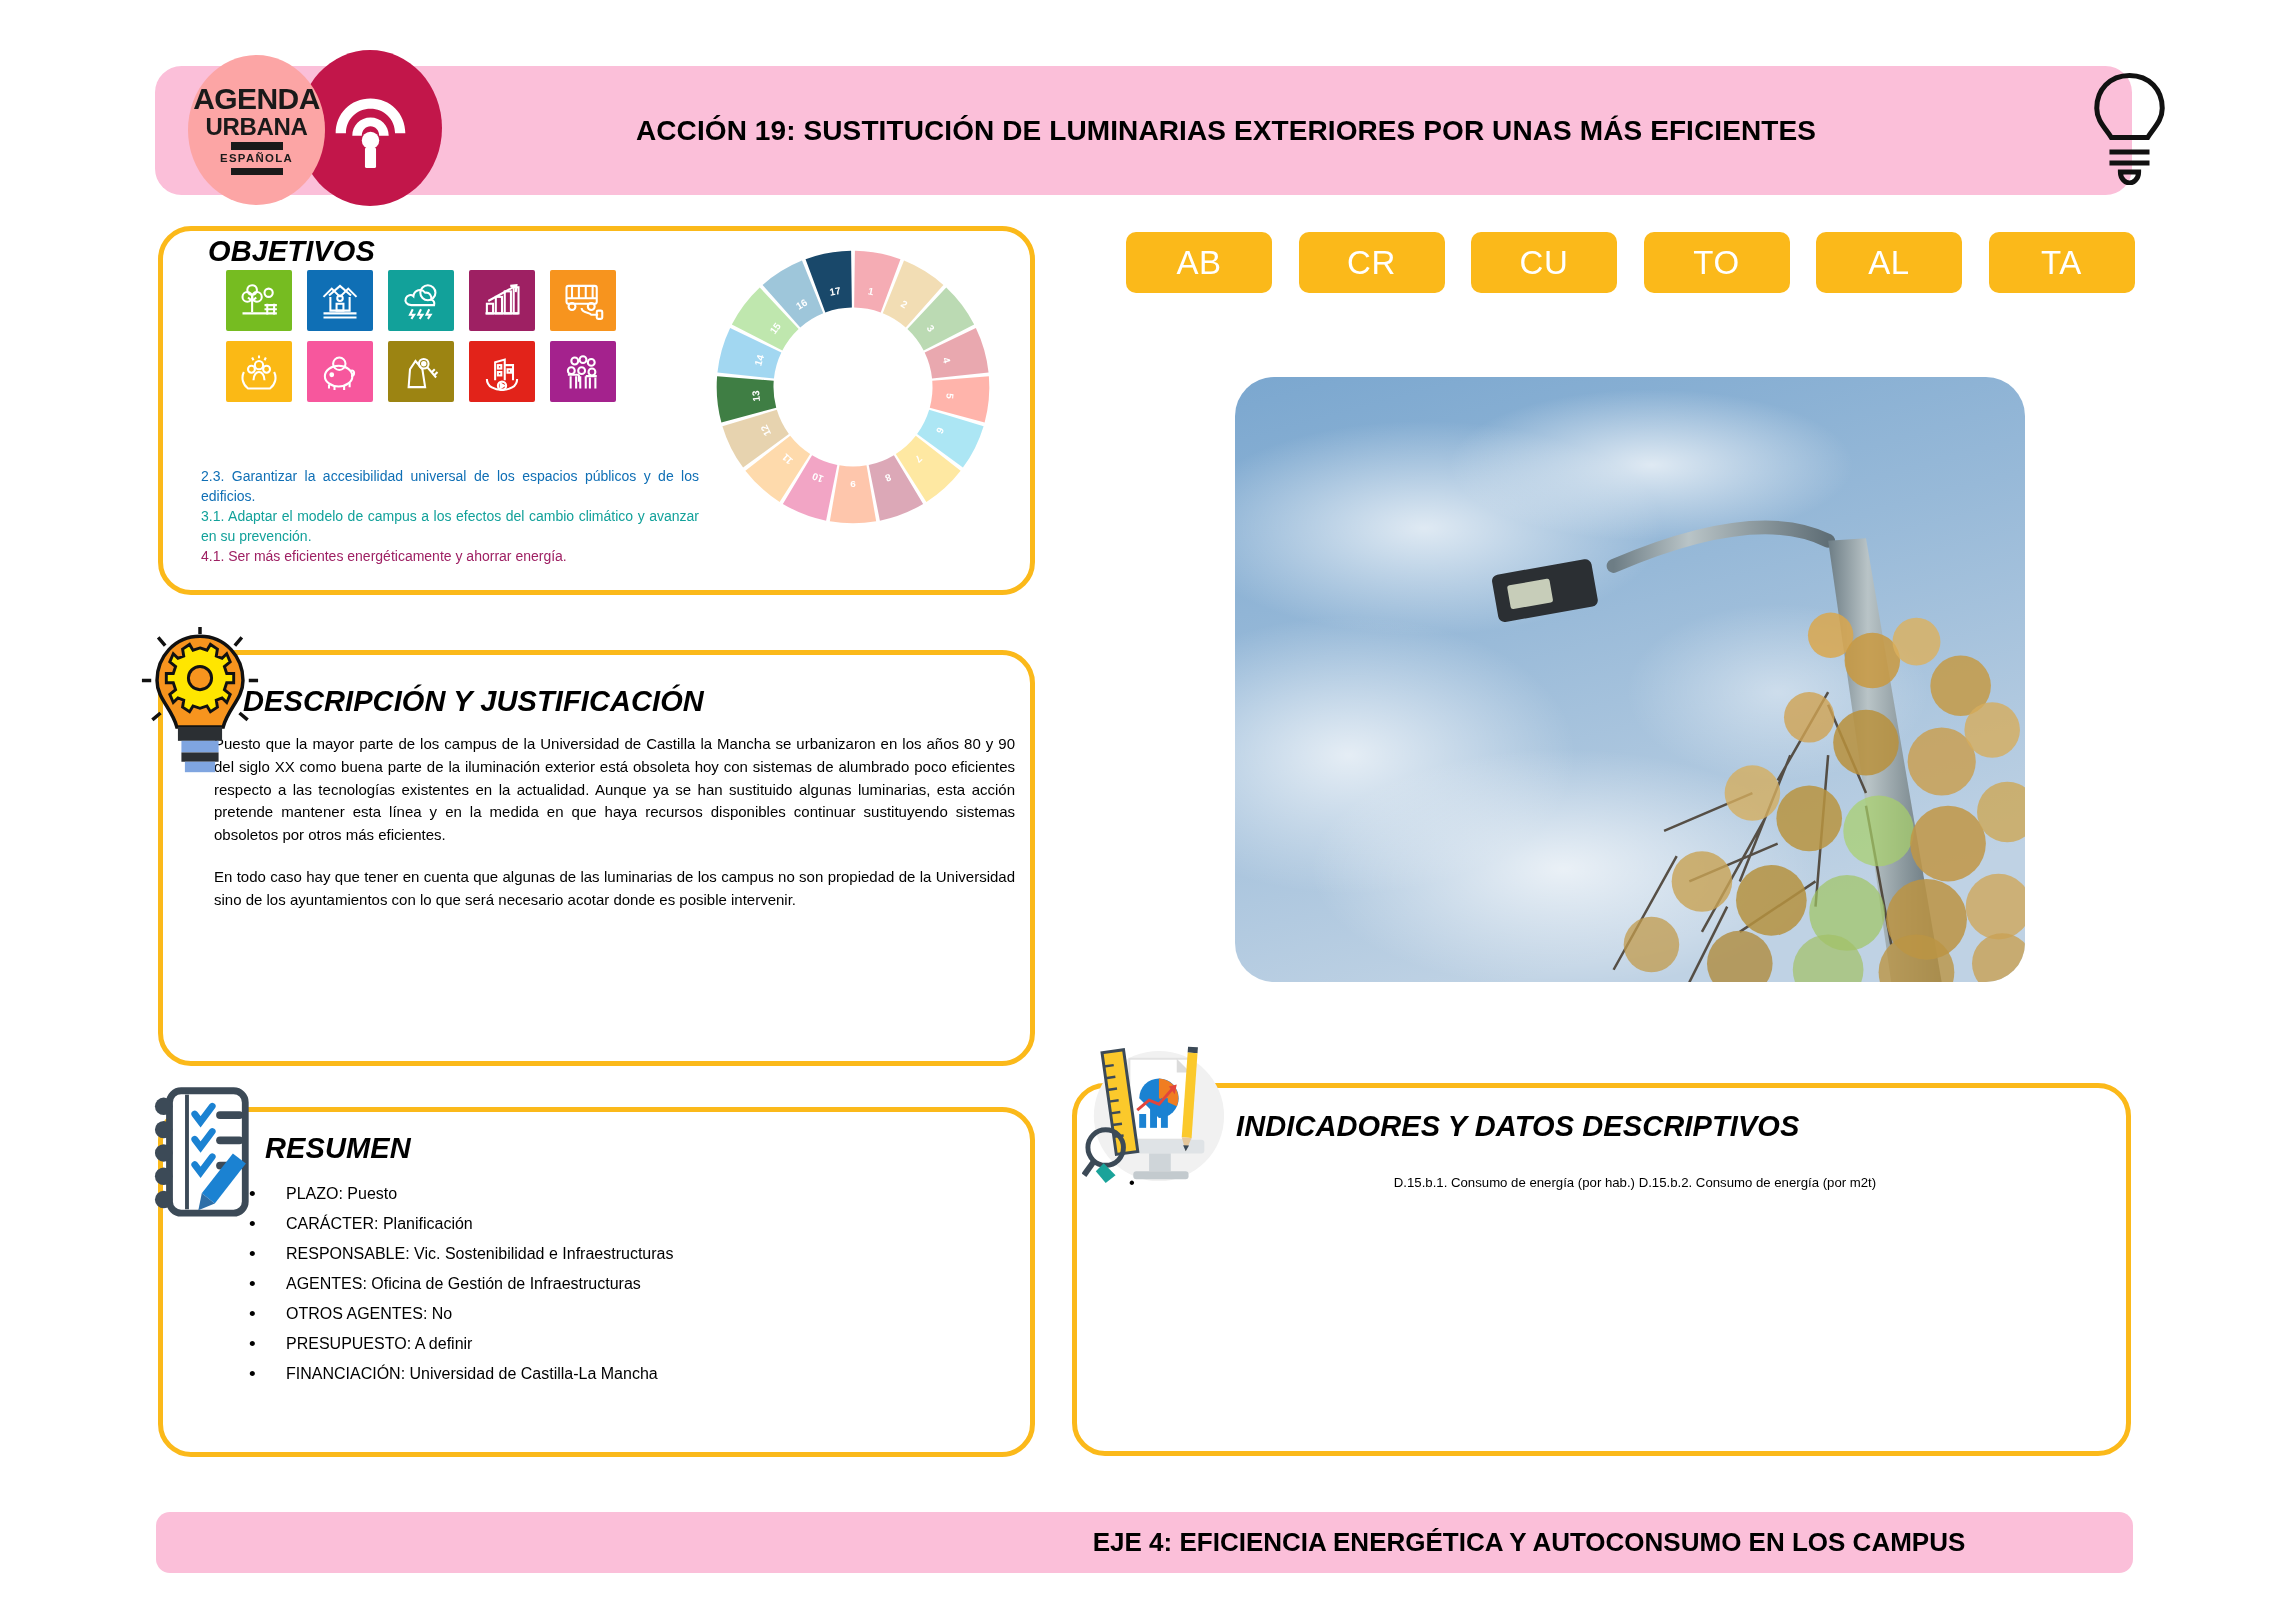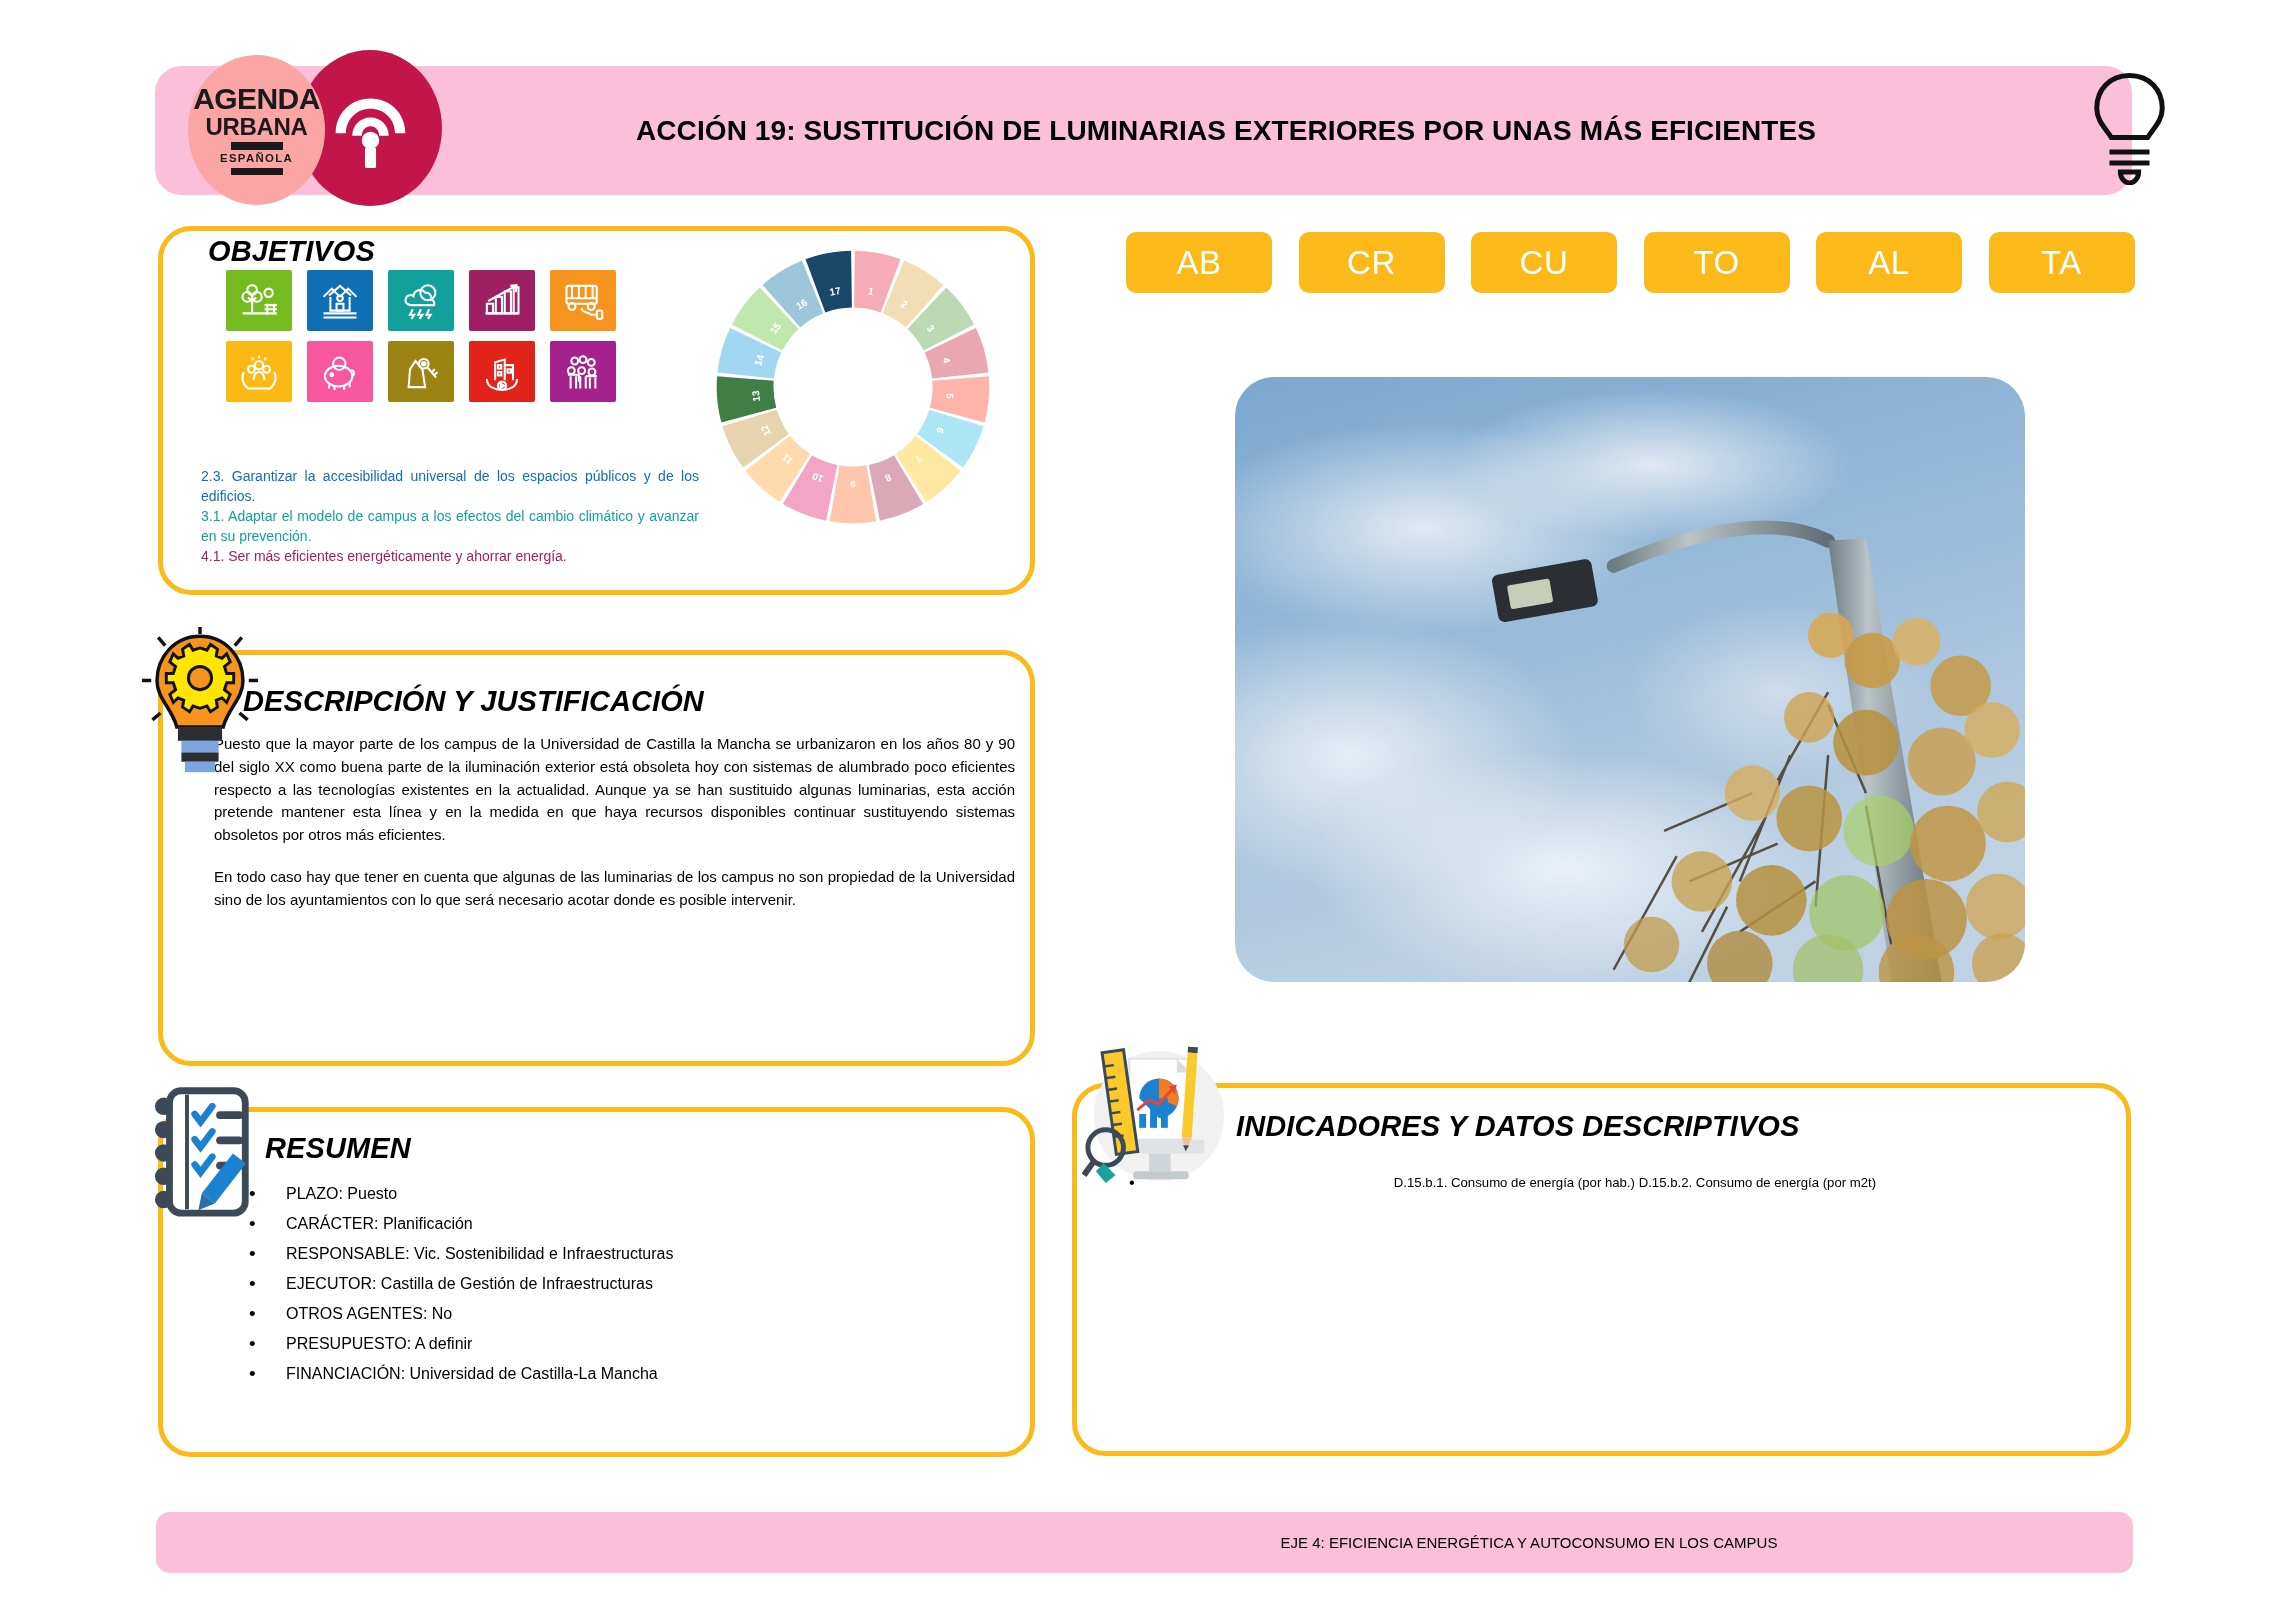--- a/index.html
+++ b/index.html
@@ -126,21 +126,21 @@
   .ind-list li::before { content: "\2022"; position: absolute; left: 0; top: -2.5px; font-size: 16.4px; }
 
   
   .footer-bar {
     position: absolute; left: 156px; top: 1512px;
     width: 1977px; height: 61px; background: #fbbfd9; border-radius: 14px;
   }
   .footer-text {
     position: absolute; left: 156px; top: 1512px; width: 1977px; height: 61px;
     display: flex; align-items: center; justify-content: center;
-    font-size: 15px; font-weight: normal; color: #000; padding-left: 769px;
+    font-size: 26px; font-weight: bold; color: #000; padding-left: 769px;
   }
 </style>
 </head>
 <body>
 
 <div id="page">
 
   <div class="header-bar"></div>
 
   <div class="logo-agenda">
@@ -445,21 +445,21 @@
     <g transform="rotate(38 70 105)">
       <rect x="62" y="70" width="17" height="52" fill="#1b82d2"></rect>
       <polygon points="62,122 79,122 70,138" fill="#2e6fa8"></polygon>
     </g>
   </svg>
   <div class="card-title t-resumen">RESUMEN</div>
   <ul class="res-list">
     <li>PLAZO: Puesto</li>
     <li>CARÁCTER: Planificación</li>
     <li>RESPONSABLE: Vic. Sostenibilidad e Infraestructuras</li>
-    <li>EJECUTOR: Castilla de Gestión de Infraestructuras</li>
+    <li>AGENTES: Oficina de Gestión de Infraestructuras</li>
     <li>OTROS AGENTES:  No</li>
     <li>PRESUPUESTO: A definir</li>
     <li>FINANCIACIÓN: Universidad de Castilla-La Mancha</li>
   </ul>
 
   <div class="card card-indic"></div>
   <svg class="ind-icon" viewBox="0 0 150 160">
     <g fill="#f1f1f1">
         <circle cx="78" cy="80" r="66"></circle>
       </g>

